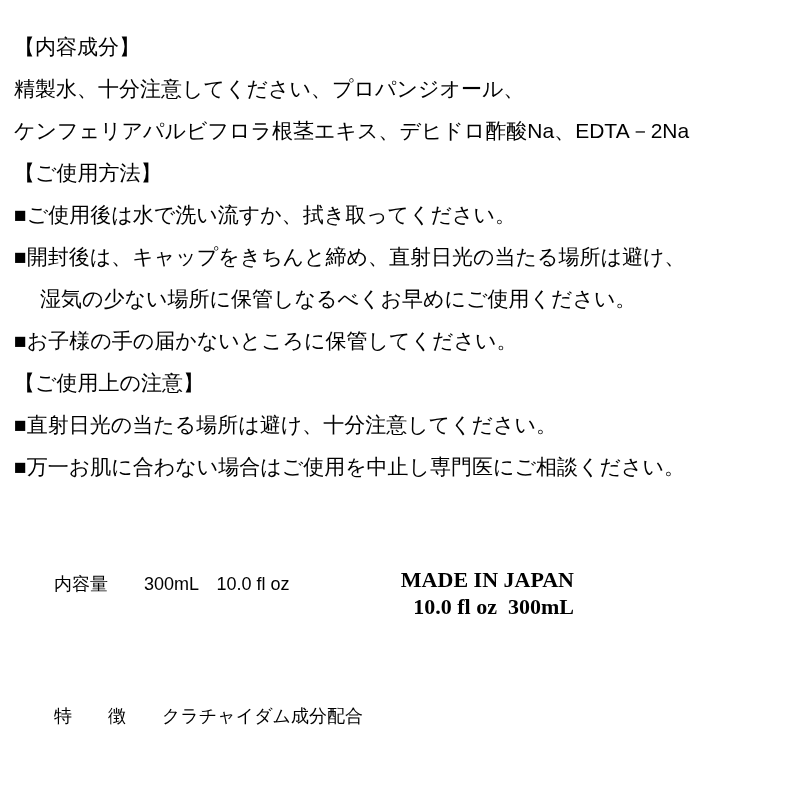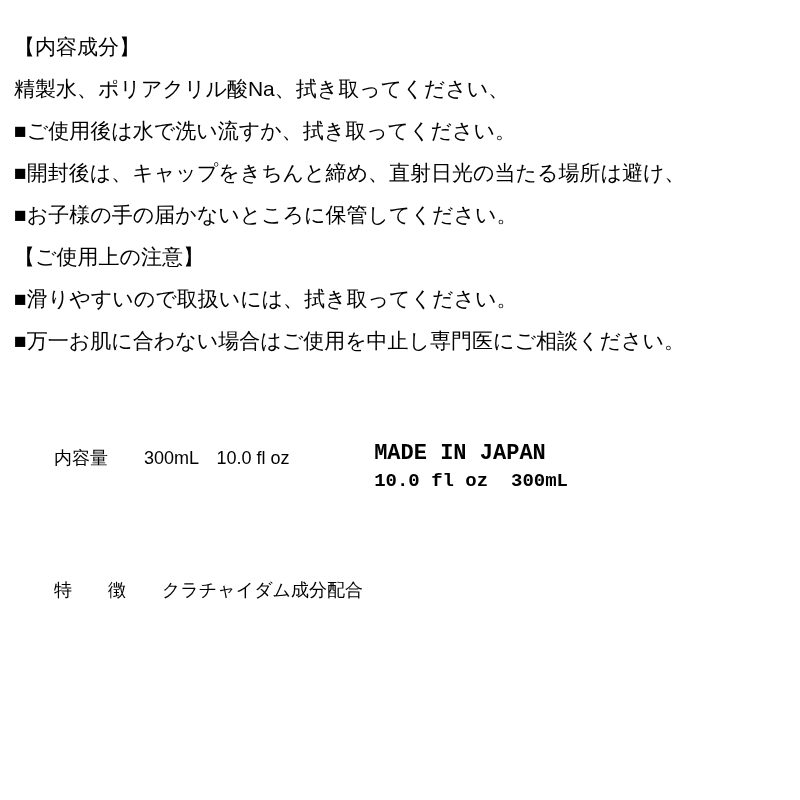--- a/index.html
+++ b/index.html
@@ -45,59 +45,62 @@
   .footer-rows {
     width: 470px;
   }
   .footer-row {
     font-size: 18px;
     line-height: 44px;
     white-space: pre;
   }
   .made-in {
     position: absolute;
-    right: 62px;
+    right: 56px;
     top: 48px;
-    text-align: left;
-    font-family: Liberation Mono, monospace;
+    text-align: right;
+    font-family: Liberation Serif, serif;
     font-weight: bold;
   }
   .made-in .mij-line1 {
     font-size: 22px;
     line-height: 28px;
     white-space: pre;
   }
   .made-in .mij-line2 {
-    font-size: 19px;
+    font-size: 22px;
     line-height: 26px;
     white-space: pre;
   }
 </style>
 </head>
 <body>
 
 <div class="page">
 
   <div class="block">
     <div class="line heading">【内容成分】</div>
-    <div class="line">精製水、ポリアクリル酸Na、拭き取ってください、</div>
+    <div class="line">精製水、十分注意してください、プロパンジオール、</div>
+    <div class="line">ケンフェリアパルビフロラ根茎エキス、デヒドロ酢酸Na、EDTA－2Na</div>
   </div>
 
   <div class="block">
+    <div class="line heading">【ご使用方法】</div>
     <div class="line">■ご使用後は水で洗い流すか、拭き取ってください。</div>
   </div>
 
   <div class="block">
     <div class="line">■開封後は、キャップをきちんと締め、直射日光の当たる場所は避け、</div>
+    <div class="line indent">湿気の少ない場所に保管しなるべくお早めにご使用ください。</div>
     <div class="line">■お子様の手の届かないところに保管してください。</div>
   </div>
 
   <div class="block">
     <div class="line heading">【ご使用上の注意】</div>
-    <div class="line">■滑りやすいので取扱いには、拭き取ってください。</div>
+    <div class="line">■直射日光の当たる場所は避け、十分注意してください。</div>
     <div class="line">■万一お肌に合わない場合はご使用を中止し専門医にご相談ください。</div>
   </div>
 
   <div class="spacer-md"></div>
 
   <div class="footer">
     <div class="footer-rows">
       <div class="footer-row">
         <span>内容量</span><span>　　</span><span>300mL　10.0 fl oz</span>
       </div>

